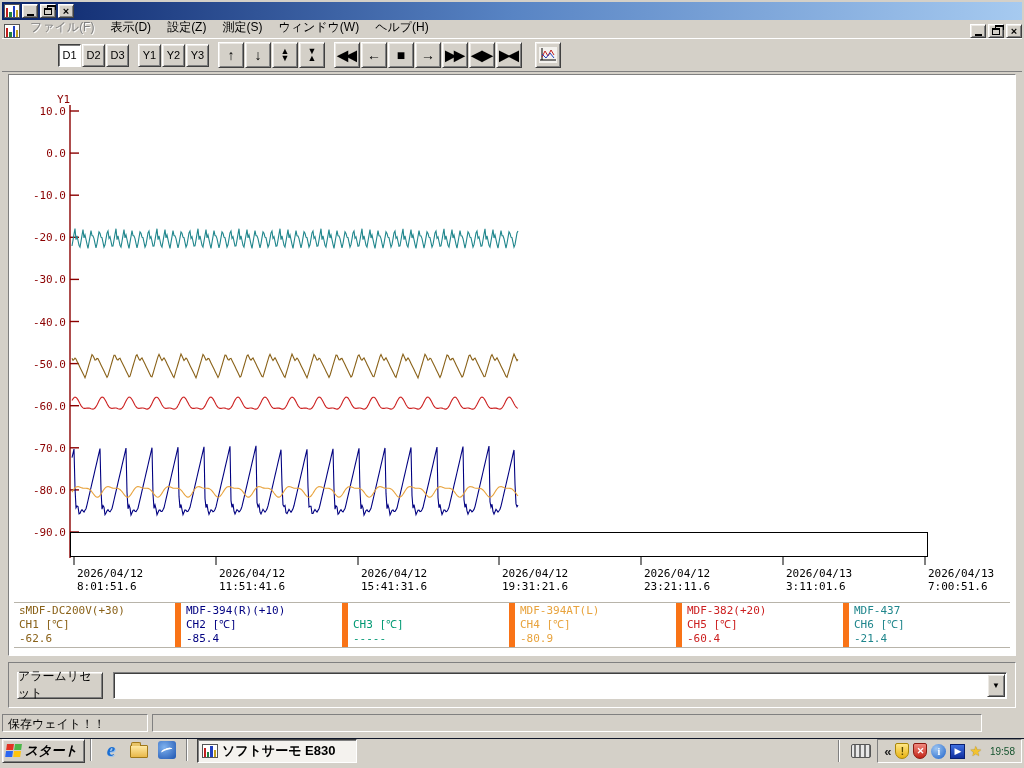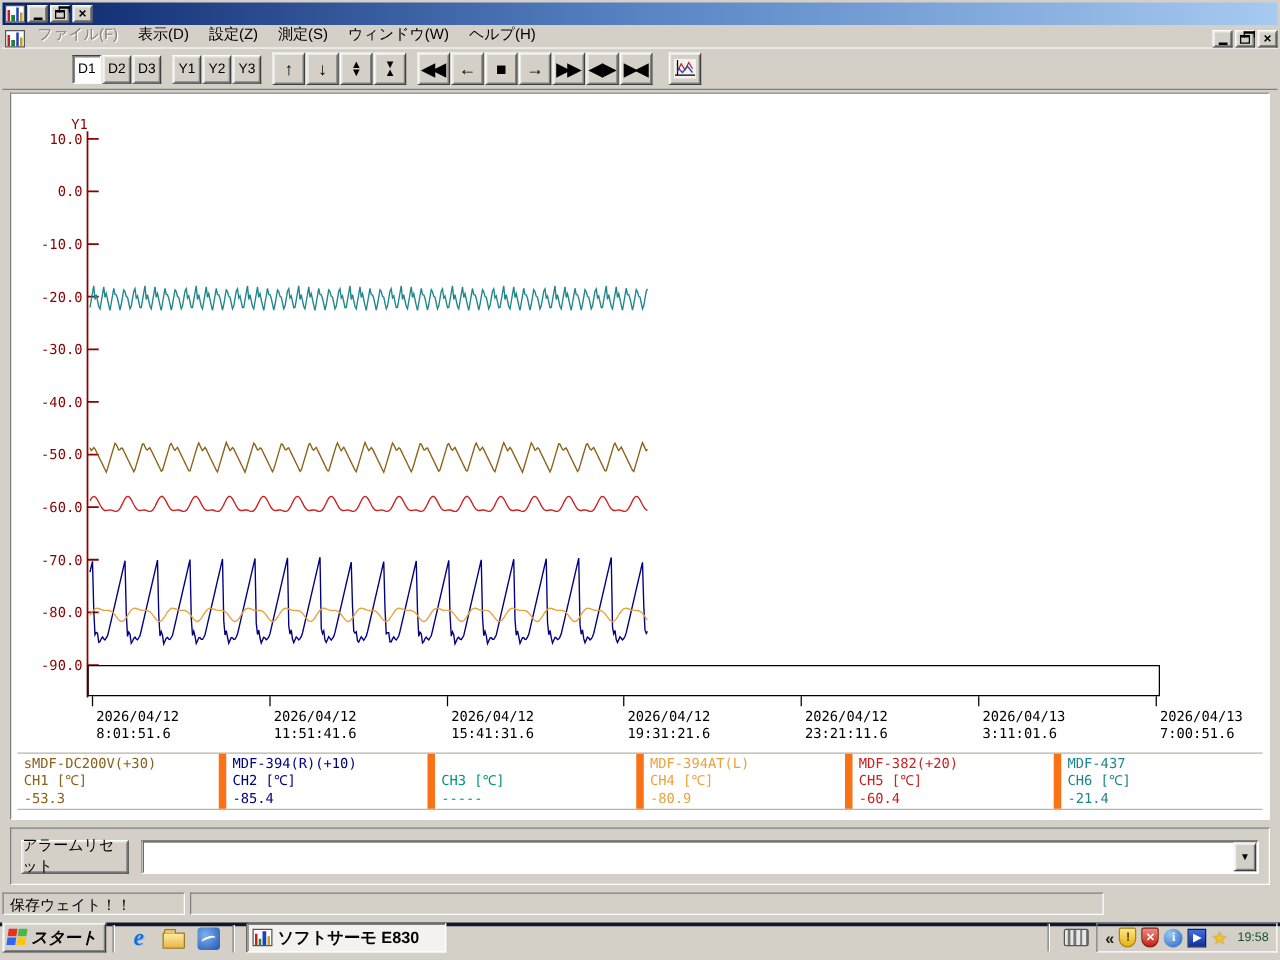--- a/index.html
+++ b/index.html
@@ -52,27 +52,27 @@
 
   
   .alarm-panel { position:absolute; left:8px; top:662px; width:1008px; height:46px; background:#d4d0c8;
     border:1px solid; border-color:#808080 #ffffff #ffffff #808080; display:flex; align-items:center; padding:0 8px; }
   .alarm-btn { width:86px; height:27px; font-size:12px; display:flex; align-items:center; justify-content:center; }
   .combo { flex:1; height:27px; margin-left:10px; background:#fff; border:1px solid; border-color:#808080 #ffffff #ffffff #808080; box-shadow:inset 1px 1px 0 #404040; display:flex; }
   .combo .combo-text { flex:1; font-size:12px; padding:5px 4px; }
   .combo .combo-arrow { width:18px; height:23px; margin:1px; display:flex; align-items:center; justify-content:center; font-size:8px; }
 
   
-  .statusbar { position:absolute; left:2px; top:712px; width:881px; height:22px; display:flex; gap:4px; background:#d4d0c8; padding:2px 0; }
+  .statusbar { position:absolute; left:2px; top:712px; width:980px; height:22px; display:flex; gap:4px; background:#d4d0c8; padding:2px 0; }
   .status-cell { border:1px solid; border-color:#808080 #ffffff #ffffff #808080; font-size:12px; padding:1px 5px; background:#d4d0c8; color:#000; }
   .status-cell.first { width:146px; }
   .status-cell.rest { flex:1; }
 
   
-  .taskbar { position:absolute; left:0; top:738px; width:1024px; height:24px; background:#d4d0c8; border-top:3px solid #0f172a; display:flex; align-items:flex-end; padding:0 2px; }
+  .taskbar { position:absolute; left:0; top:738px; width:1024px; height:24px; background:#d4d0c8; border-top:1px solid #0f172a; display:flex; align-items:flex-start; padding:0 2px; }
   .start-btn { height:24px; padding:0 6px 0 3px; display:flex; align-items:center; gap:3px; font-size:13px; font-weight:bold; font-style:italic; }
   .winflag { width:16px; height:14px; display:grid; grid-template-columns:7px 7px; grid-template-rows:6px 6px; gap:1px; transform:skewX(-8deg); }
   .winflag i { display:block; }
   .tb-sep { width:2px; height:22px; border-left:1px solid #808080; border-right:1px solid #ffffff; margin:0 5px; }
   .ql-icon { width:22px; height:22px; display:flex; align-items:center; justify-content:center; margin:0 3px; }
   .ie-e { color:#1a6fd4; font-family:"Liberation Serif", serif; font-style:italic; font-weight:bold; font-size:19px; text-shadow:1px 1px 0 #9cc3ef; }
   .folder { width:18px; height:13px; background:linear-gradient(#ffe9a2,#e8b84a); border:1px solid #a07818; border-radius:1px; position:relative; margin-top:3px; }
   .folder:before { content:""; position:absolute; left:0; top:-4px; width:8px; height:3px; background:#e8c468; border:1px solid #a07818; border-bottom:none; border-radius:2px 2px 0 0; }
   .app-swoosh { width:18px; height:18px; border-radius:3px; background:radial-gradient(circle at 35% 35%, #7fb2ef, #1d54b0); position:relative; }
   .app-swoosh:after { content:""; position:absolute; left:3px; top:7px; width:12px; height:4px; border-radius:50%; border-top:2px solid #fff; transform:rotate(-18deg); }
@@ -264,21 +264,21 @@
         <polyline points="63,417.1 64,415.5 65,414.1 66,412.9 67,412.1 68,411.7 69,411.6 70,411.8 71,412.2 72,412.6 73,412.9 74,413.2 75,413.3 76,413.3 77,413.3 78,413.4 79,413.6 80,414.0 81,414.7 82,415.7 83,417.0 84,418.3 85,419.7 86,420.9 87,421.7 88,422.2 89,422.1 90,421.5 91,420.4 92,419.1 93,417.5 94,415.8 95,414.3 96,413.1 97,412.2 98,411.7 99,411.6 100,411.8 101,412.1 102,412.5 103,412.9 104,413.2 105,413.3 106,413.3 107,413.3 108,413.3 109,413.5 110,413.9 111,414.5 112,415.5 113,416.7 114,418.0 115,419.4 116,420.6 117,421.6 118,422.1 119,422.1 120,421.7 121,420.7 122,419.4 123,417.8 124,416.2 125,414.6 126,413.3 127,412.4 128,411.8 129,411.6 130,411.7 131,412.0 132,412.4 133,412.8 134,413.1 135,413.3 136,413.3 137,413.3 138,413.3 139,413.4 140,413.8 141,414.4 142,415.3 143,416.4 144,417.7 145,419.1 146,420.4 147,421.4 148,422.0 149,422.2 150,421.8 151,420.9 152,419.7 153,418.1 154,416.5 155,414.9 156,413.6 157,412.6 158,411.9 159,411.6 160,411.7 161,411.9 162,412.3 163,412.7 164,413.1 165,413.3 166,413.3 167,413.3 168,413.3 169,413.4 170,413.7 171,414.2 172,415.1 173,416.2 174,417.5 175,418.8 176,420.1 177,421.2 178,421.9 179,422.2 180,421.9 181,421.2 182,420.0 183,418.5 184,416.8 185,415.3 186,413.8 187,412.7 188,412.0 189,411.7 190,411.6 191,411.9 192,412.2 193,412.7 194,413.0 195,413.2 196,413.3 197,413.3 198,413.3 199,413.4 200,413.6 201,414.1 202,414.9 203,415.9 204,417.2 205,418.5 206,419.9 207,421.0 208,421.8 209,422.2 210,422.0 211,421.4 212,420.2 213,418.8 214,417.2 215,415.6 216,414.1 217,412.9 218,412.1 219,411.7 220,411.6 221,411.8 222,412.2 223,412.6 224,412.9 225,413.2 226,413.3 227,413.3 228,413.3 229,413.4 230,413.5 231,414.0 232,414.7 233,415.7 234,416.9 235,418.3 236,419.6 237,420.8 238,421.7 239,422.1 240,422.1 241,421.5 242,420.5 243,419.1 244,417.5 245,415.9 246,414.4 247,413.2 248,412.3 249,411.8 250,411.6 251,411.7 252,412.1 253,412.5 254,412.9 255,413.1 256,413.3 257,413.3 258,413.3 259,413.3 260,413.5 261,413.9 262,414.5 263,415.4 264,416.6 265,418.0 266,419.3 267,420.6 268,421.5 269,422.1 270,422.1 271,421.7 272,420.8 273,419.4 274,417.9 275,416.2 276,414.7 277,413.4 278,412.4 279,411.8 280,411.6 281,411.7 282,412.0 283,412.4 284,412.8 285,413.1 286,413.3 287,413.3 288,413.3 289,413.3 290,413.4 291,413.8 292,414.3 293,415.2 294,416.4 295,417.7 296,419.1 297,420.3 298,421.4 299,422.0 300,422.2 301,421.8 302,421.0 303,419.7 304,418.2 305,416.6 306,415.0 307,413.6 308,412.6 309,411.9 310,411.6 311,411.7 312,411.9 313,412.3 314,412.7 315,413.0 316,413.2 317,413.3 318,413.3 319,413.3 320,413.4 321,413.7 322,414.2 323,415.0 324,416.1 325,417.4 326,418.8 327,420.1 328,421.2 329,421.9 330,422.2 331,421.9 332,421.2 333,420.0 334,418.5 335,416.9 336,415.3 337,413.9 338,412.8 339,412.0 340,411.7 341,411.6 342,411.9 343,412.2 344,412.6 345,413.0 346,413.2 347,413.3 348,413.3 349,413.3 350,413.4 351,413.6 352,414.1 353,414.8 354,415.9 355,417.1 356,418.5 357,419.8 358,421.0 359,421.8 360,422.2 361,422.0 362,421.4 363,420.3 364,418.9 365,417.3 366,415.7 367,414.2 368,413.0 369,412.2 370,411.7 371,411.6 372,411.8 373,412.1 374,412.6 375,412.9 376,413.2 377,413.3 378,413.3 379,413.3 380,413.3 381,413.5 382,413.9 383,414.6 384,415.6 385,416.8 386,418.2 387,419.5 388,420.8 389,421.7 390,422.1 391,422.1 392,421.6 393,420.6 394,419.2 395,417.6 396,416.0 397,414.5 398,413.2 399,412.3 400,411.8 401,411.6 402,411.7 403,412.1 404,412.5 405,412.8 406,413.1 407,413.3 408,413.3 409,413.3 410,413.3 411,413.5 412,413.8 413,414.5 414,415.4 415,416.6 416,417.9 417,419.3 418,420.5 419,421.5 420,422.1 421,422.2 422,421.7 423,420.8 424,419.5 425,418.0 426,416.3 427,414.8 428,413.4 429,412.5 430,411.9 431,411.6 432,411.7 433,412.0 434,412.4 435,412.8 436,413.1 437,413.3 438,413.3 439,413.3 440,413.3 441,413.4 442,413.7 443,414.3 444,415.2 445,416.3 446,417.6 447,419.0 448,420.3 449,421.3 450,422.0 451,422.2 452,421.9 453,421.0 454,419.8 455,418.3 456,416.7 457,415.1 458,413.7 459,412.6 460,411.9 461,411.6 462,411.7 463,411.9 464,412.3 465,412.7 466,413.0 467,413.2 468,413.3 469,413.3 470,413.3 471,413.4 472,413.6 473,414.2 474,415.0 475,416.0 476,417.3 477,418.7 478,420.0 479,421.1 480,421.9 481,422.2 482,422.0 483,421.2 484,420.1 485,418.6 486,417.0 487,415.4 488,414.0 489,412.8 490,412.1 491,411.7 492,411.6 493,411.8 494,412.2 495,412.6 496,413.0 497,413.2 498,413.3 499,413.3 500,413.3 501,413.4 502,413.6 503,414.0 504,414.8 505,415.8 506,417.0 507,418.4 508,419.8 509,420.9" fill="none" stroke="#e8a33d" stroke-width="1.1"></polyline>
         <polyline points="63,325.6 64,323.8 65,322.6 66,322.1 67,322.4 68,323.4 69,324.9 70,326.8 71,328.8 72,330.6 73,332.0 74,332.9 75,333.4 76,333.4 77,333.3 78,333.1 79,333.0 80,333.1 81,333.3 82,333.7 83,334.0 84,334.1 85,333.8 86,333.0 87,331.7 88,329.9 89,327.9 90,325.8 91,324.0 92,322.7 93,322.1 94,322.3 95,323.2 96,324.7 97,326.6 98,328.6 99,330.4 100,331.8 101,332.8 102,333.3 103,333.4 104,333.3 105,333.1 106,333.0 107,333.0 108,333.3 109,333.7 110,334.0 111,334.1 112,333.9 113,333.2 114,331.9 115,330.2 116,328.1 117,326.1 118,324.2 119,322.8 120,322.1 121,322.2 122,323.1 123,324.5 124,326.3 125,328.3 126,330.2 127,331.7 128,332.7 129,333.3 130,333.4 131,333.3 132,333.1 133,333.0 134,333.0 135,333.2 136,333.6 137,334.0 138,334.1 139,333.9 140,333.3 141,332.1 142,330.4 143,328.4 144,326.3 145,324.4 146,323.0 147,322.2 148,322.2 149,322.9 150,324.3 151,326.1 152,328.1 153,330.0 154,331.5 155,332.6 156,333.2 157,333.4 158,333.3 159,333.1 160,333.0 161,333.0 162,333.2 163,333.6 164,333.9 165,334.1 166,334.0 167,333.4 168,332.3 169,330.6 170,328.7 171,326.6 172,324.6 173,323.1 174,322.2 175,322.1 176,322.8 177,324.1 178,325.9 179,327.8 180,329.7 181,331.3 182,332.5 183,333.2 184,333.4 185,333.4 186,333.2 187,333.0 188,333.0 189,333.2 190,333.5 191,333.9 192,334.1 193,334.0 194,333.5 195,332.4 196,330.9 197,328.9 198,326.8 199,324.9 200,323.3 201,322.3 202,322.1 203,322.7 204,323.9 205,325.6 206,327.6 207,329.5 208,331.2 209,332.4 210,333.1 211,333.4 212,333.4 213,333.2 214,333.0 215,333.0 216,333.1 217,333.5 218,333.8 219,334.1 220,334.1 221,333.6 222,332.6 223,331.1 224,329.2 225,327.1 226,325.1 227,323.5 228,322.4 229,322.1 230,322.5 231,323.7 232,325.4 233,327.3 234,329.3 235,331.0 236,332.3 237,333.1 238,333.4 239,333.4 240,333.2 241,333.0 242,333.0 243,333.1 244,333.4 245,333.8 246,334.1 247,334.1 248,333.7 249,332.8 250,331.3 251,329.4 252,327.4 253,325.3 254,323.6 255,322.5 256,322.1 257,322.4 258,323.5 259,325.1 260,327.1 261,329.0 262,330.8 263,332.1 264,333.0 265,333.4 266,333.4 267,333.3 268,333.1 269,333.0 270,333.1 271,333.4 272,333.7 273,334.1 274,334.1 275,333.8 276,332.9 277,331.5 278,329.7 279,327.6 280,325.6 281,323.8 282,322.6 283,322.1 284,322.4 285,323.4 286,324.9 287,326.8 288,328.8 289,330.6 290,332.0 291,332.9 292,333.4 293,333.4 294,333.3 295,333.1 296,333.0 297,333.1 298,333.3 299,333.7 300,334.0 301,334.1 302,333.8 303,333.0 304,331.7 305,329.9 306,327.9 307,325.8 308,324.0 309,322.7 310,322.1 311,322.3 312,323.2 313,324.7 314,326.6 315,328.5 316,330.4 317,331.8 318,332.8 319,333.3 320,333.4 321,333.3 322,333.1 323,333.0 324,333.0 325,333.3 326,333.6 327,334.0 328,334.1 329,333.9 330,333.2 331,331.9 332,330.2 333,328.2 334,326.1 335,324.2 336,322.9 337,322.1 338,322.2 339,323.0 340,324.5 341,326.3 342,328.3 343,330.1 344,331.7 345,332.7 346,333.3 347,333.4 348,333.3 349,333.1 350,333.0 351,333.0 352,333.2 353,333.6 354,334.0 355,334.1 356,334.0 357,333.3 358,332.1 359,330.4 360,328.4 361,326.3 362,324.4 363,323.0 364,322.2 365,322.2 366,322.9 367,324.3 368,326.1 369,328.0 370,329.9 371,331.5 372,332.6 373,333.2 374,333.4 375,333.4 376,333.2 377,333.0 378,333.0 379,333.2 380,333.5 381,333.9 382,334.1 383,334.0 384,333.4 385,332.3 386,330.7 387,328.7 388,326.6 389,324.7 390,323.1 391,322.3 392,322.1 393,322.8 394,324.1 395,325.8 396,327.8 397,329.7 398,331.3 399,332.5 400,333.2 401,333.4 402,333.4 403,333.2 404,333.0 405,333.0 406,333.2 407,333.5 408,333.9 409,334.1 410,334.0 411,333.5 412,332.5 413,330.9 414,329.0 415,326.9 416,324.9 417,323.3 418,322.3 419,322.1 420,322.6 421,323.9 422,325.6 423,327.5 424,329.5 425,331.1 426,332.4 427,333.1 428,333.4 429,333.4 430,333.2 431,333.0 432,333.0 433,333.1 434,333.5 435,333.8 436,334.1 437,334.1 438,333.6 439,332.6 440,331.1 441,329.2 442,327.1 443,325.1 444,323.5 445,322.4 446,322.1 447,322.5 448,323.7 449,325.3 450,327.3 451,329.2 452,330.9 453,332.2 454,333.0 455,333.4 456,333.4 457,333.2 458,333.0 459,333.0 460,333.1 461,333.4 462,333.8 463,334.1 464,334.1 465,333.7 466,332.8 467,331.3 468,329.5 469,327.4 470,325.4 471,323.7 472,322.5 473,322.1 474,322.4 475,323.5 476,325.1 477,327.0 478,329.0 479,330.7 480,332.1 481,333.0 482,333.4 483,333.4 484,333.3 485,333.1 486,333.0 487,333.1 488,333.4 489,333.7 490,334.0 491,334.1 492,333.8 493,332.9 494,331.5 495,329.7 496,327.7 497,325.6 498,323.9 499,322.6 500,322.1 501,322.3 502,323.3 503,324.9 504,326.8 505,328.8 506,330.5 507,332.0 508,332.9 509,333.3" fill="none" stroke="#cc2020" stroke-width="1.1"></polyline>
         <polyline points="63,171.0 64,165.1 65,159.2 66,153.6 67,164.6 68,160.8 69,165.5 70,170.2 71,172.1 72,166.3 73,160.4 74,154.5 75,162.9 76,159.8 77,164.5 78,169.2 79,173.3 80,167.4 81,161.6 82,155.7 83,160.6 84,160.9 85,163.6 86,168.3 87,173.0 88,168.6 89,162.7 90,156.9 91,158.3 92,162.2 93,162.7 94,167.4 95,172.1 96,169.8 97,163.9 98,158.1 99,156.0 100,163.4 101,161.7 102,166.4 103,171.1 104,171.0 105,165.1 106,159.2 107,153.7 108,164.6 109,160.8 110,165.5 111,170.2 112,172.1 113,166.3 114,160.4 115,154.5 116,162.9 117,159.8 118,164.5 119,169.3 120,173.3 121,167.4 122,161.6 123,155.7 124,160.6 125,160.9 126,163.6 127,168.3 128,173.0 129,168.6 130,162.7 131,156.9 132,158.3 133,162.2 134,162.7 135,167.4 136,172.1 137,169.8 138,163.9 139,158.0 140,156.0 141,163.4 142,161.7 143,166.4 144,171.1 145,171.0 146,165.1 147,159.2 148,153.7 149,164.6 150,160.8 151,165.5 152,170.2 153,172.1 154,166.3 155,160.4 156,154.5 157,162.9 158,159.8 159,164.6 160,169.3 161,173.3 162,167.4 163,161.6 164,155.7 165,160.6 166,160.9 167,163.6 168,168.3 169,173.0 170,168.6 171,162.7 172,156.9 173,158.3 174,162.1 175,162.7 176,167.4 177,172.1 178,169.8 179,163.9 180,158.0 181,156.0 182,163.4 183,161.7 184,166.4 185,171.1 186,170.9 187,165.1 188,159.2 189,153.7 190,164.6 191,160.8 192,165.5 193,170.2 194,172.1 195,166.2 196,160.4 197,154.5 198,162.9 199,159.9 200,164.6 201,169.3 202,173.3 203,167.4 204,161.6 205,155.7 206,160.6 207,160.9 208,163.6 209,168.3 210,173.0 211,168.6 212,162.7 213,156.9 214,158.3 215,162.1 216,162.7 217,167.4 218,172.1 219,169.8 220,163.9 221,158.0 222,156.0 223,163.4 224,161.7 225,166.4 226,171.1 227,170.9 228,165.1 229,159.2 230,153.7 231,164.6 232,160.8 233,165.5 234,170.2 235,172.1 236,166.2 237,160.4 238,154.5 239,162.9 240,159.9 241,164.6 242,169.3 243,173.3 244,167.4 245,161.5 246,155.7 247,160.6 248,160.9 249,163.6 250,168.3 251,173.0 252,168.6 253,162.7 254,156.9 255,158.3 256,162.1 257,162.7 258,167.4 259,172.1 260,169.8 261,163.9 262,158.0 263,156.0 264,163.4 265,161.7 266,166.4 267,171.2 268,170.9 269,165.1 270,159.2 271,153.7 272,164.6 273,160.8 274,165.5 275,170.2 276,172.1 277,166.2 278,160.4 279,154.5 280,163.0 281,159.9 282,164.6 283,169.3 284,173.3 285,167.4 286,161.5 287,155.7 288,160.7 289,160.9 290,163.6 291,168.3 292,173.0 293,168.6 294,162.7 295,156.8 296,158.3 297,162.1 298,162.7 299,167.4 300,172.1 301,169.8 302,163.9 303,158.0 304,156.0 305,163.3 306,161.7 307,166.5 308,171.2 309,170.9 310,165.1 311,159.2 312,153.7 313,164.6 314,160.8 315,165.5 316,170.2 317,172.1 318,166.2 319,160.4 320,154.5 321,163.0 322,159.9 323,164.6 324,169.3 325,173.3 326,167.4 327,161.5 328,155.7 329,160.7 330,160.9 331,163.6 332,168.3 333,173.0 334,168.6 335,162.7 336,156.8 337,158.4 338,162.1 339,162.7 340,167.4 341,172.1 342,169.7 343,163.9 344,158.0 345,156.1 346,163.3 347,161.8 348,166.5 349,171.2 350,170.9 351,165.0 352,159.2 353,153.7 354,164.6 355,160.8 356,165.5 357,170.2 358,172.1 359,166.2 360,160.4 361,154.5 362,163.0 363,159.9 364,164.6 365,169.3 366,173.3 367,167.4 368,161.5 369,155.7 370,160.7 371,160.9 372,163.6 373,168.3 374,173.1 375,168.6 376,162.7 377,156.8 378,158.4 379,162.1 380,162.7 381,167.4 382,172.1 383,169.7 384,163.9 385,158.0 386,156.1 387,163.3 388,161.8 389,166.5 390,171.2 391,170.9 392,165.0 393,159.2 394,153.8 395,164.6 396,160.8 397,165.5 398,170.2 399,172.1 400,166.2 401,160.3 402,154.5 403,163.0 404,159.9 405,164.6 406,169.3 407,173.3 408,167.4 409,161.5 410,155.6 411,160.7 412,160.9 413,163.6 414,168.4 415,173.1 416,168.6 417,162.7 418,156.8 419,158.4 420,162.1 421,162.7 422,167.4 423,172.1 424,169.7 425,163.9 426,158.0 427,156.1 428,163.3 429,161.8 430,166.5 431,171.2 432,170.9 433,165.0 434,159.2 435,153.8 436,164.6 437,160.8 438,165.5 439,170.2 440,172.1 441,166.2 442,160.3 443,154.5 444,163.0 445,159.9 446,164.6 447,169.3 448,173.2 449,167.4 450,161.5 451,155.6 452,160.7 453,160.9 454,163.7 455,168.4 456,173.1 457,168.5 458,162.7 459,156.8 460,158.4 461,162.1 462,162.7 463,167.4 464,172.1 465,169.7 466,163.9 467,158.0 468,156.1 469,163.3 470,161.8 471,166.5 472,171.2 473,170.9 474,165.0 475,159.2 476,153.8 477,164.5 478,160.8 479,165.5 480,170.2 481,172.1 482,166.2 483,160.3 484,154.5 485,163.0 486,159.9 487,164.6 488,169.3 489,173.2 490,167.4 491,161.5 492,155.6 493,160.7 494,160.8 495,163.7 496,168.4 497,173.1 498,168.5 499,162.7 500,156.8 501,158.4 502,162.1 503,162.7 504,167.4 505,172.1 506,169.7 507,163.8 508,158.0 509,156.1" fill="none" stroke="#1f868c" stroke-width="1.1"></polyline>
       </g>
   </svg>
 
   <div class="legend">
     <div class="cell" style="color: rgb(138, 98, 25);">
       <div>sMDF-DC200V(+30)</div>
       <div>CH1 [℃]</div>
-      <div>-53.3</div>
+      <div>-62.6</div>
     </div>
     <div class="cell" style="color: rgb(0, 0, 128);">
       <div>MDF-394(R)(+10)</div>
       <div>CH2 [℃]</div>
       <div>-85.4</div>
     </div>
     <div class="cell" style="color: rgb(0, 153, 115);">
       <div>&nbsp;</div>
       <div>CH3 [℃]</div>
       <div>-----</div>

